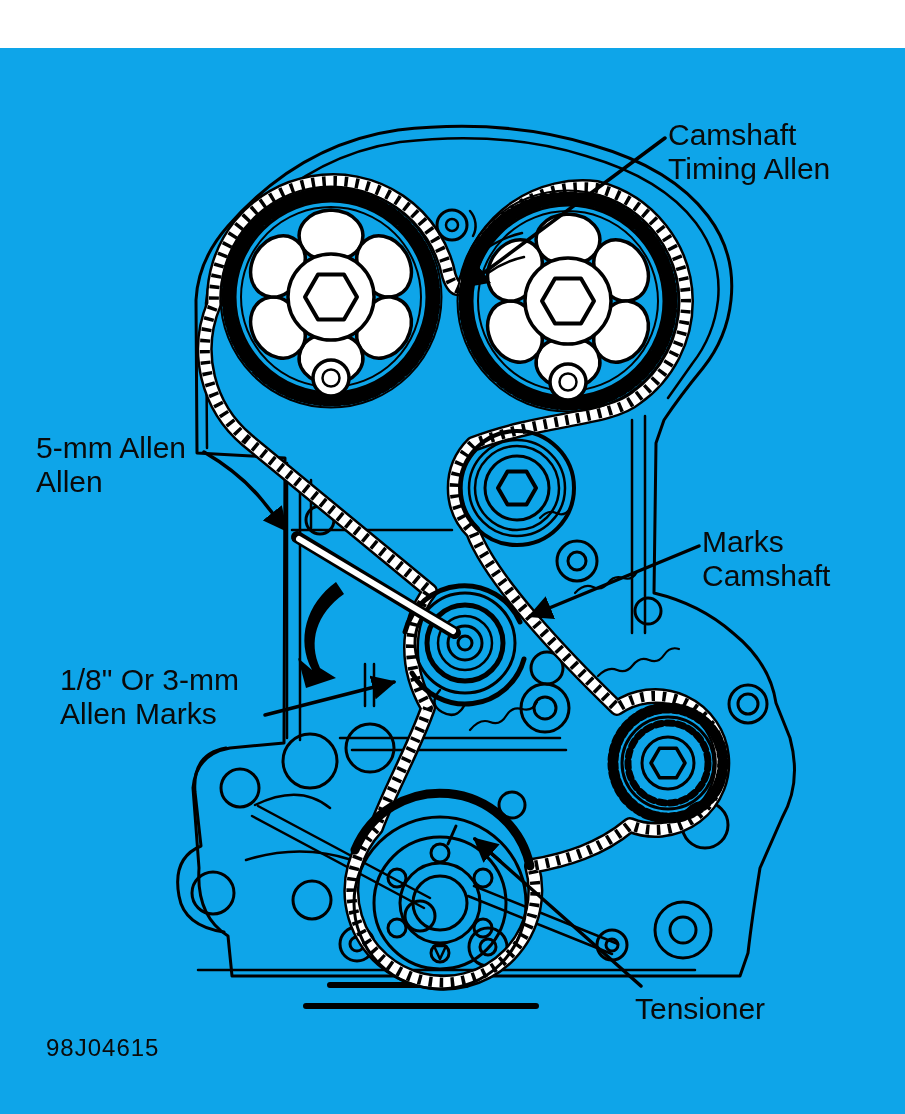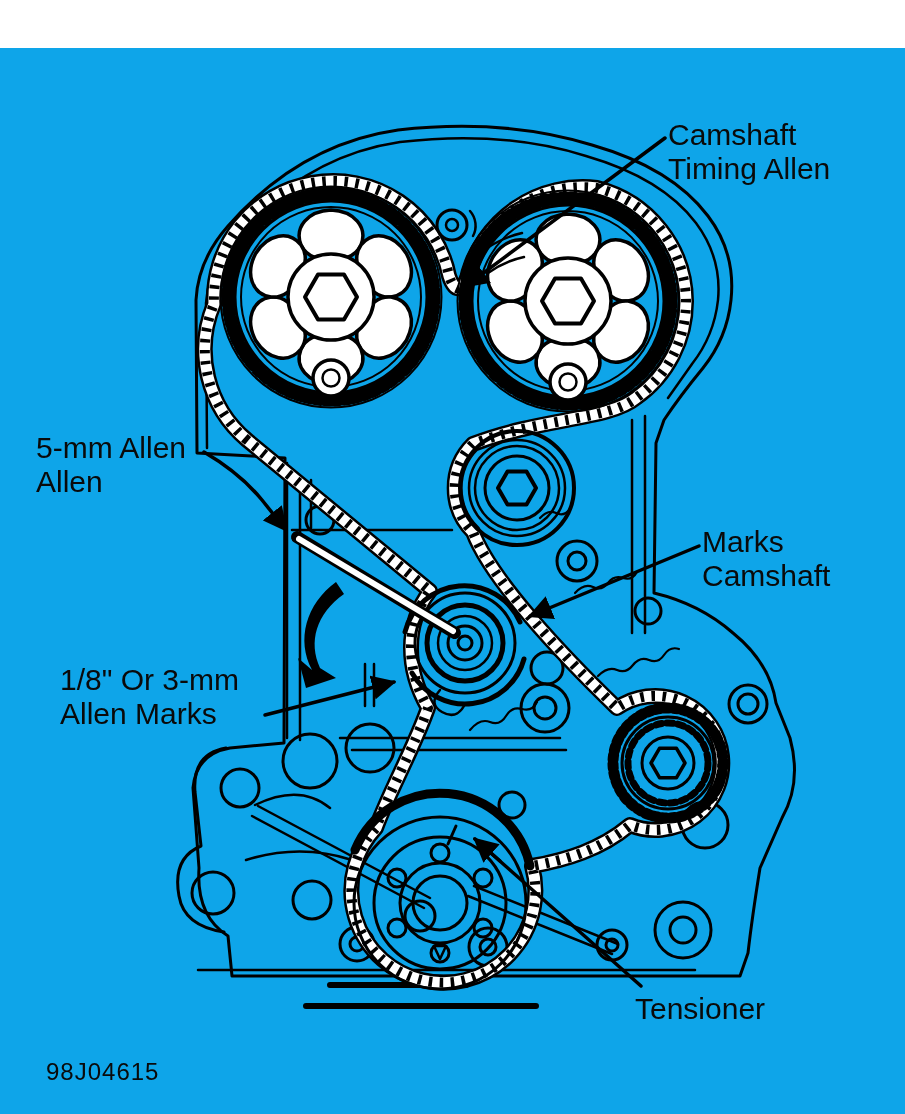--- a/index.html
+++ b/index.html
@@ -211,14 +211,14 @@
 
   <div class="callout" style="left:60px;top:615px">
     <span class="ln">1/8" Or 3-mm</span>
     <span class="ln">Allen Marks</span>
   </div>
 
   <div class="callout" style="left:635px;top:944px">
     <span class="ln">Tensioner</span>
   </div>
 
-  <div class="figcode" style="left:46px;top:1010px">98J04615</div>
+  <div class="figcode" style="left:46px;top:986px">98J04615</div>
 </div>
 
 </body></html>

